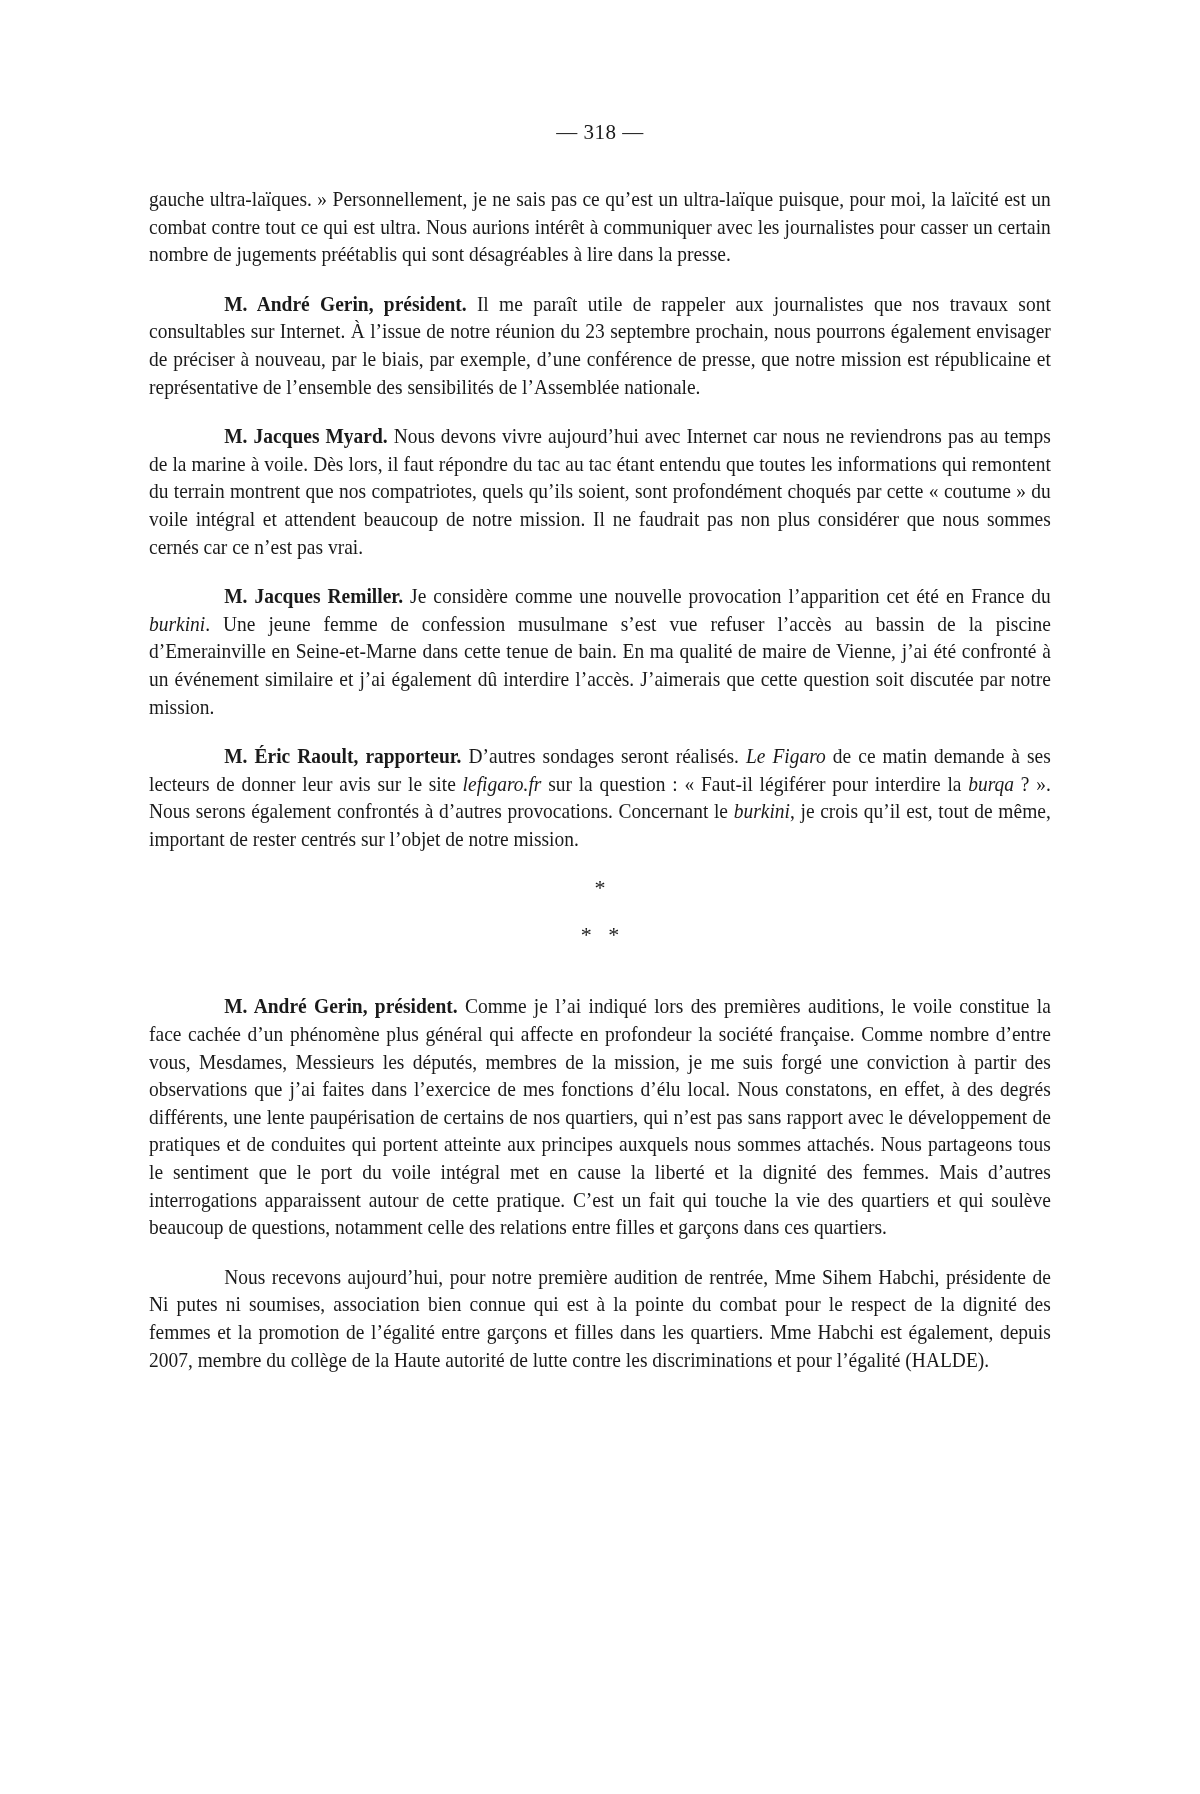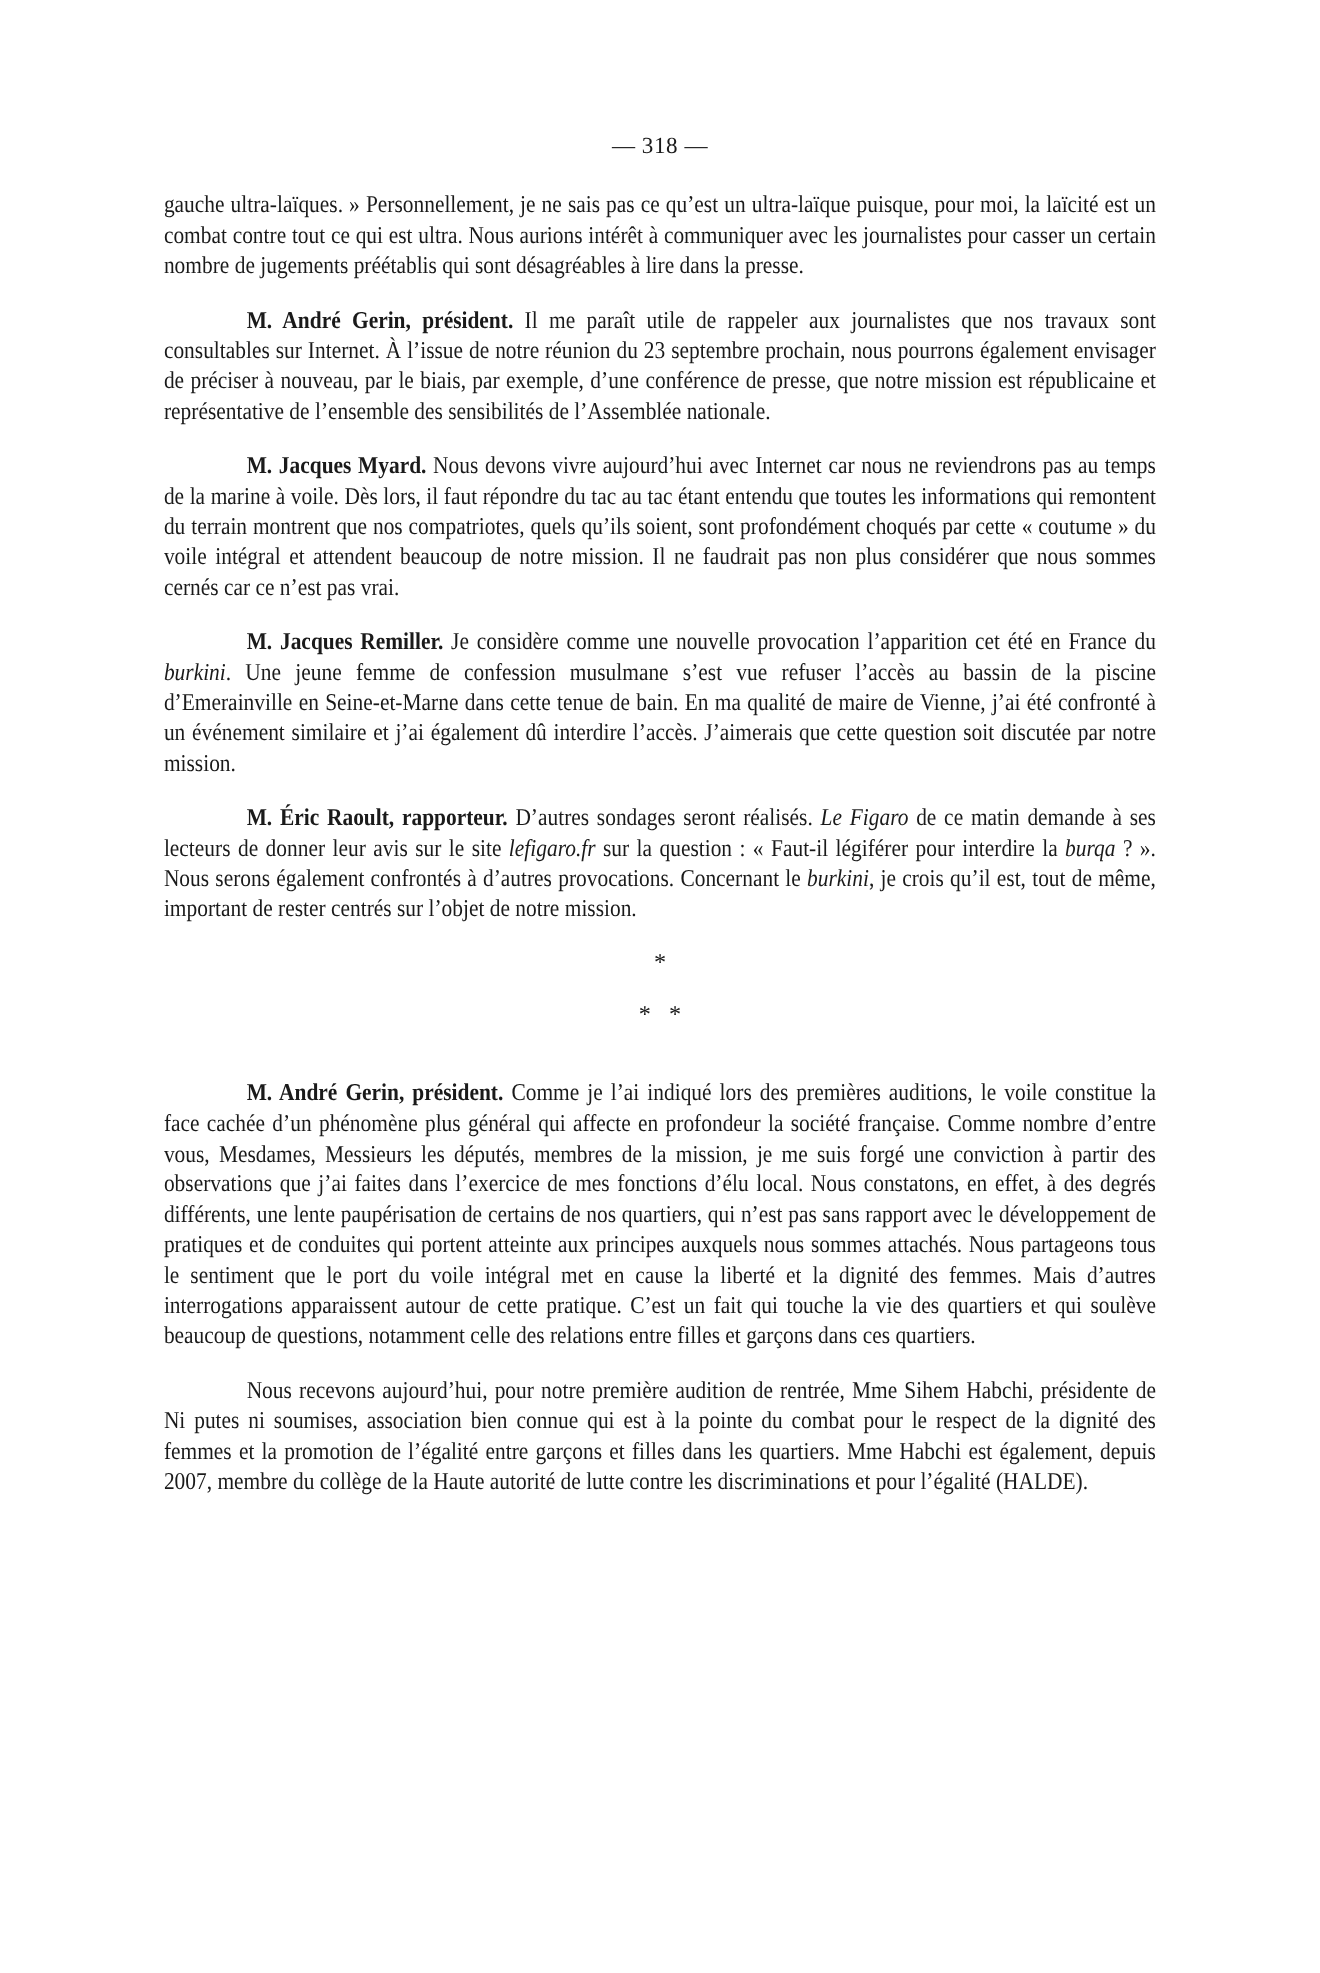--- a/index.html
+++ b/index.html
@@ -7,21 +7,21 @@
   .page {
     position: absolute; left: 149px; top: 0; width: 902px;
     font-family: "Liberation Serif", serif;
     color: #1a1a1a;
   }
   .page-number {
     position: absolute; top: 120px; left: 0; width: 902px;
     text-align: center; font-size: 21px; letter-spacing: 0.5px;
   }
   .body-text {
-    position: absolute; top: 172px; left: 0; width: 902px;
+    position: absolute; top: 185px; left: 0; width: 902px;
   }
   p {
     margin: 0 0 22px 0;
     font-size: 22px; line-height: 27.6px;
     text-align: justify;
     transform: scaleX(0.885); transform-origin: left top;
     width: 1019px;
   }
   p.indent { text-indent: 85px; }
   p .speaker { font-weight: bold; }

